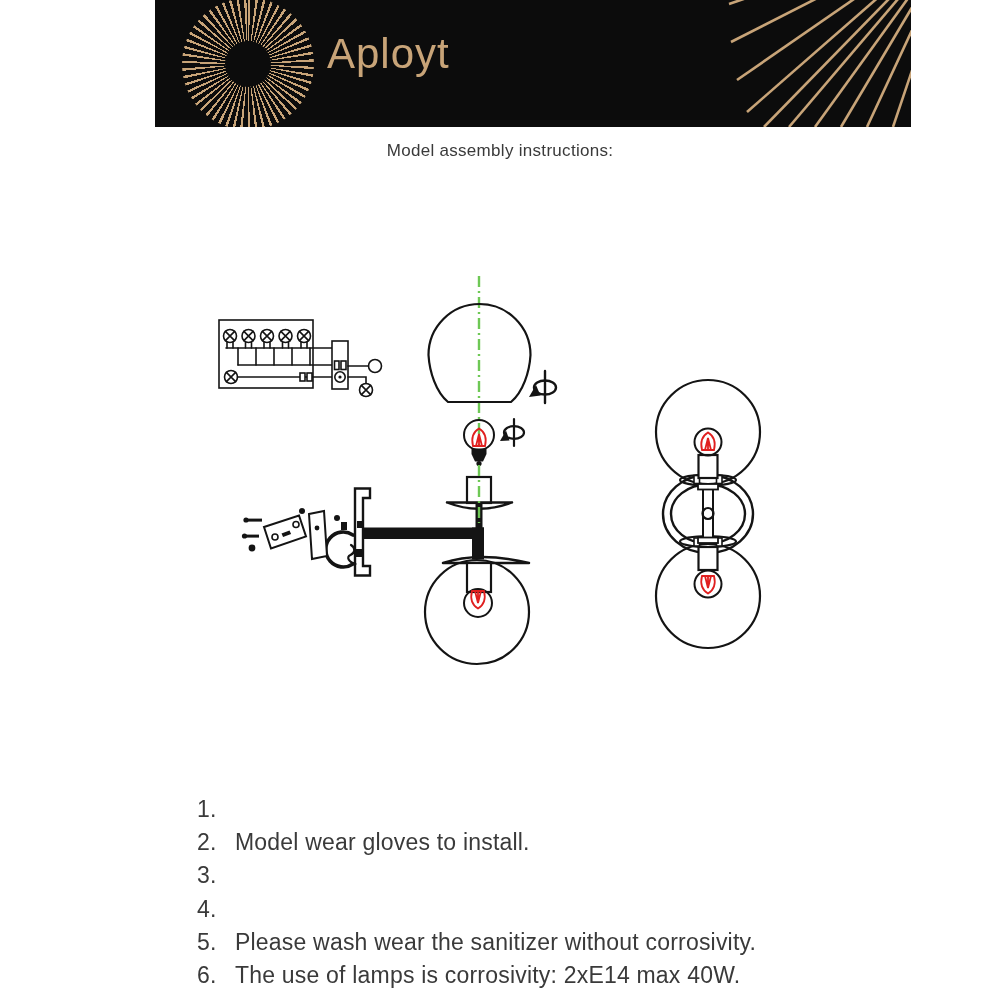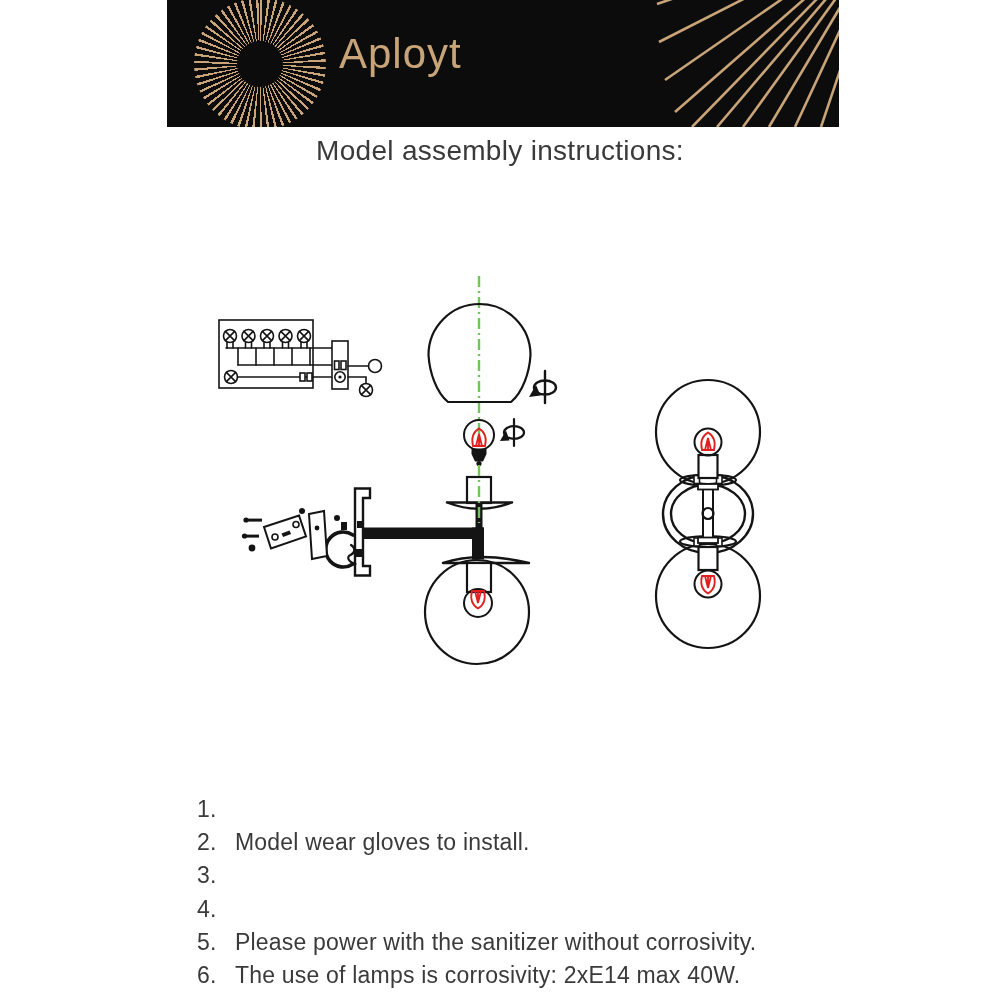--- a/index.html
+++ b/index.html
@@ -12,42 +12,42 @@
     --page-bg:#ffffff;
   }
   html,body{margin:0;padding:0;}
   body{
     width:1000px;height:1000px;position:relative;overflow:hidden;
     background:var(--page-bg);
     font-family:"Liberation Sans", sans-serif;
   }
   
   .banner{
-    position:absolute;left:167px;top:0;width:672px;height:127px;
+    position:absolute;left:155px;top:0;width:756px;height:127px;
     background:var(--banner-bg);overflow:hidden;
   }
   .sunburst{
     position:absolute;left:27px;top:-2px;width:132px;height:132px;
     border-radius:50%;
     background:repeating-conic-gradient(var(--brand-gold) 0deg 2.2deg, transparent 2.2deg 6.6deg);
   }
   .sunburst::after{
     content:"";position:absolute;inset:43px;border-radius:50%;
     background:var(--banner-bg);
   }
   .brand{
     position:absolute;left:172px;top:33px;
     font-size:42px;line-height:1;letter-spacing:1px;
     color:var(--brand-gold);font-weight:normal;
   }
   .rays{position:absolute;right:0;top:0;}
   
   .title{
     position:absolute;left:0;top:136px;width:1000px;text-align:center;
-    color:var(--text-color);font-size:28px;line-height:30px;letter-spacing:0.3px;
+    color:var(--text-color);font-size:17px;line-height:30px;letter-spacing:0.3px;
   }
   
   svg.diagram{position:absolute;left:0;top:0;}
   .ln{stroke:var(--line-black);fill:none;stroke-linecap:round;}
   .lnw{stroke:var(--line-black);fill:#ffffff;}
   .blk{fill:var(--line-black);stroke:none;}
   .grn{stroke:var(--guide-green);fill:none;}
   .red{stroke:var(--filament-red);fill:none;stroke-linecap:round;}
   .goldline{stroke:var(--brand-gold);fill:none;}
   
@@ -213,19 +213,19 @@
     <span class="txt">Model wear gloves to install.</span>
   </div>
   <div class="li">
     <span class="num">3.</span>
   </div>
   <div class="li">
     <span class="num">4.</span>
   </div>
   <div class="li">
     <span class="num">5.</span>
-    <span class="txt">Please power with the sanitizer without corrosivity.</span>
+    <span class="txt">Please wash wear the sanitizer without corrosivity.</span>
   </div>
   <div class="li">
     <span class="num">6.</span>
     <span class="txt">The use of lamps is corrosivity: 2xE14 max 40W.</span>
   </div>
 </div>
 
 </body></html>

